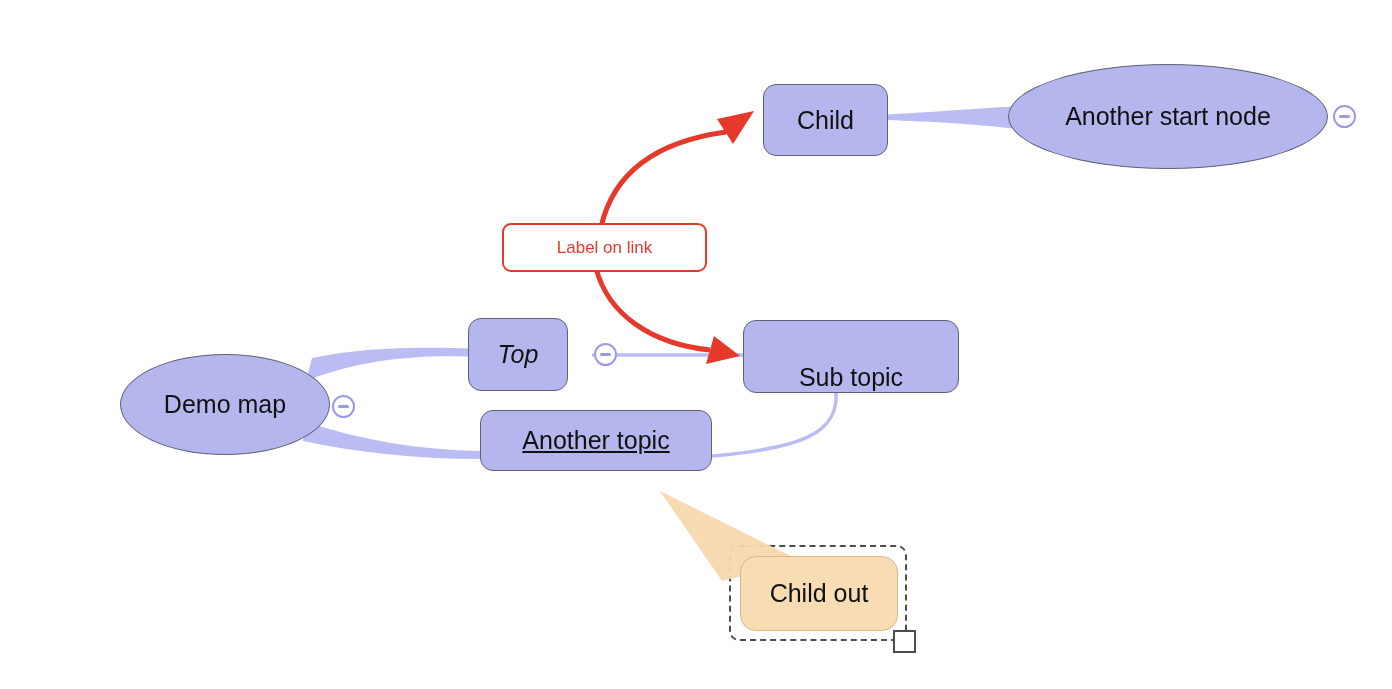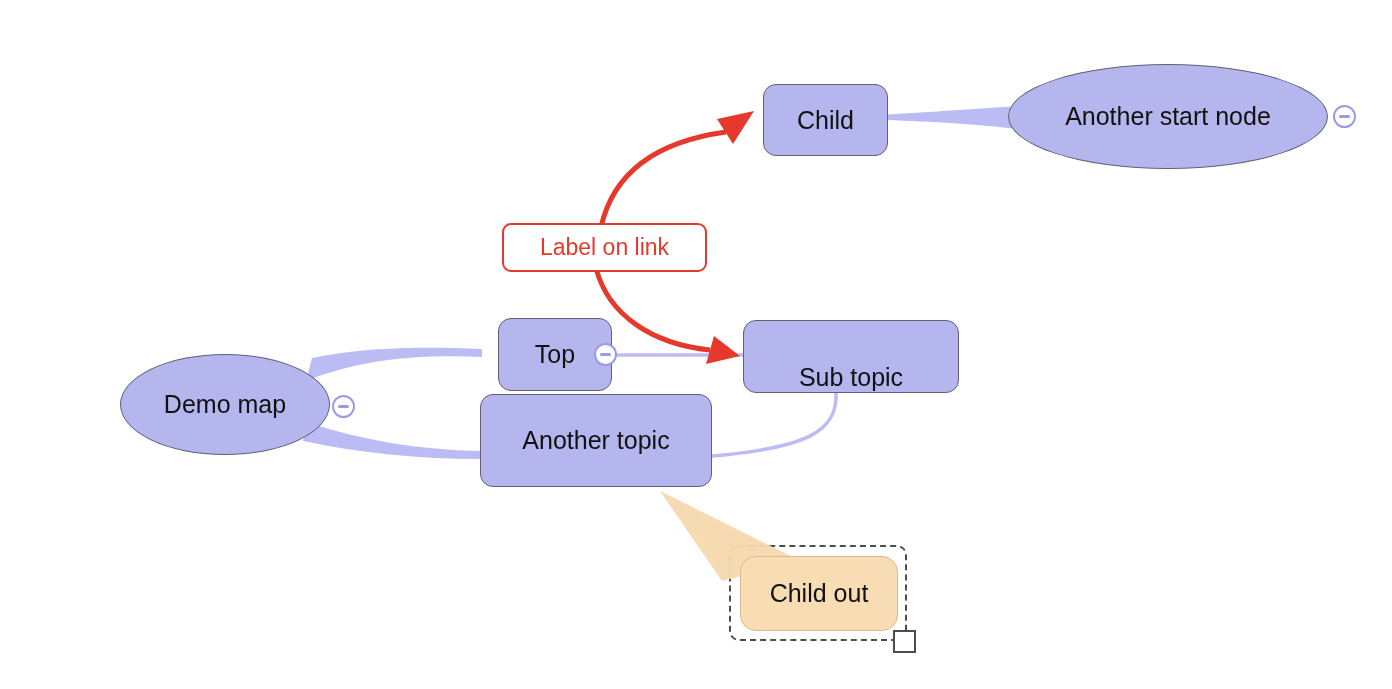--- a/index.html
+++ b/index.html
@@ -15,31 +15,31 @@
   .node{
     position:absolute;display:flex;align-items:center;justify-content:center;
     box-sizing:border-box;color:var(--text,#111);font-size:25px;z-index:4;
     background:var(--nodeFill,#b6b6ee);border:1px solid var(--nodeBorder,#5f5f78);
     white-space:nowrap;
   }
   .rect{border-radius:13px;}
   .ellipse{border-radius:50%;}
 
   #node-demo-map{left:120px;top:354px;width:210px;height:101px;}
-  #node-top{left:498px;top:318px;width:114px;height:73px;}
-  #node-another-topic{left:480px;top:394px;width:232px;height:93px;}
+  #node-top{left:468px;top:318px;width:100px;height:73px;font-style:italic;}
+  #node-another-topic{left:480px;top:410px;width:232px;height:61px;text-decoration:underline;}
   #node-sub-topic{left:743px;top:320px;width:216px;height:73px;align-items:flex-end;}
   #node-child{left:763px;top:84px;width:125px;height:72px;}
   #node-another-start{left:1008px;top:64px;width:320px;height:105px;}
 
   #link-label{
     position:absolute;left:502px;top:223px;width:205px;height:49px;z-index:4;
     display:flex;align-items:center;justify-content:center;box-sizing:border-box;
     background:#ffffff;border:2px solid var(--red,#e5392b);border-radius:9px;
-    color:var(--red,#e5392b);font-size:23px;white-space:nowrap;
+    color:var(--red,#e5392b);font-size:17px;white-space:nowrap;
   }
 
   #node-call-out{
     left:740px;top:556px;width:158px;height:75px;border-radius:16px;
     background:var(--calloutFill,#f8dcb4);border:1.5px solid var(--calloutBorder,#ddb98c);
   }
   #selection-rect{
     position:absolute;left:729px;top:545px;width:178px;height:96px;z-index:2;
     box-sizing:border-box;border:2px dashed var(--selection,#4d4d4d);border-radius:10px;
   }

